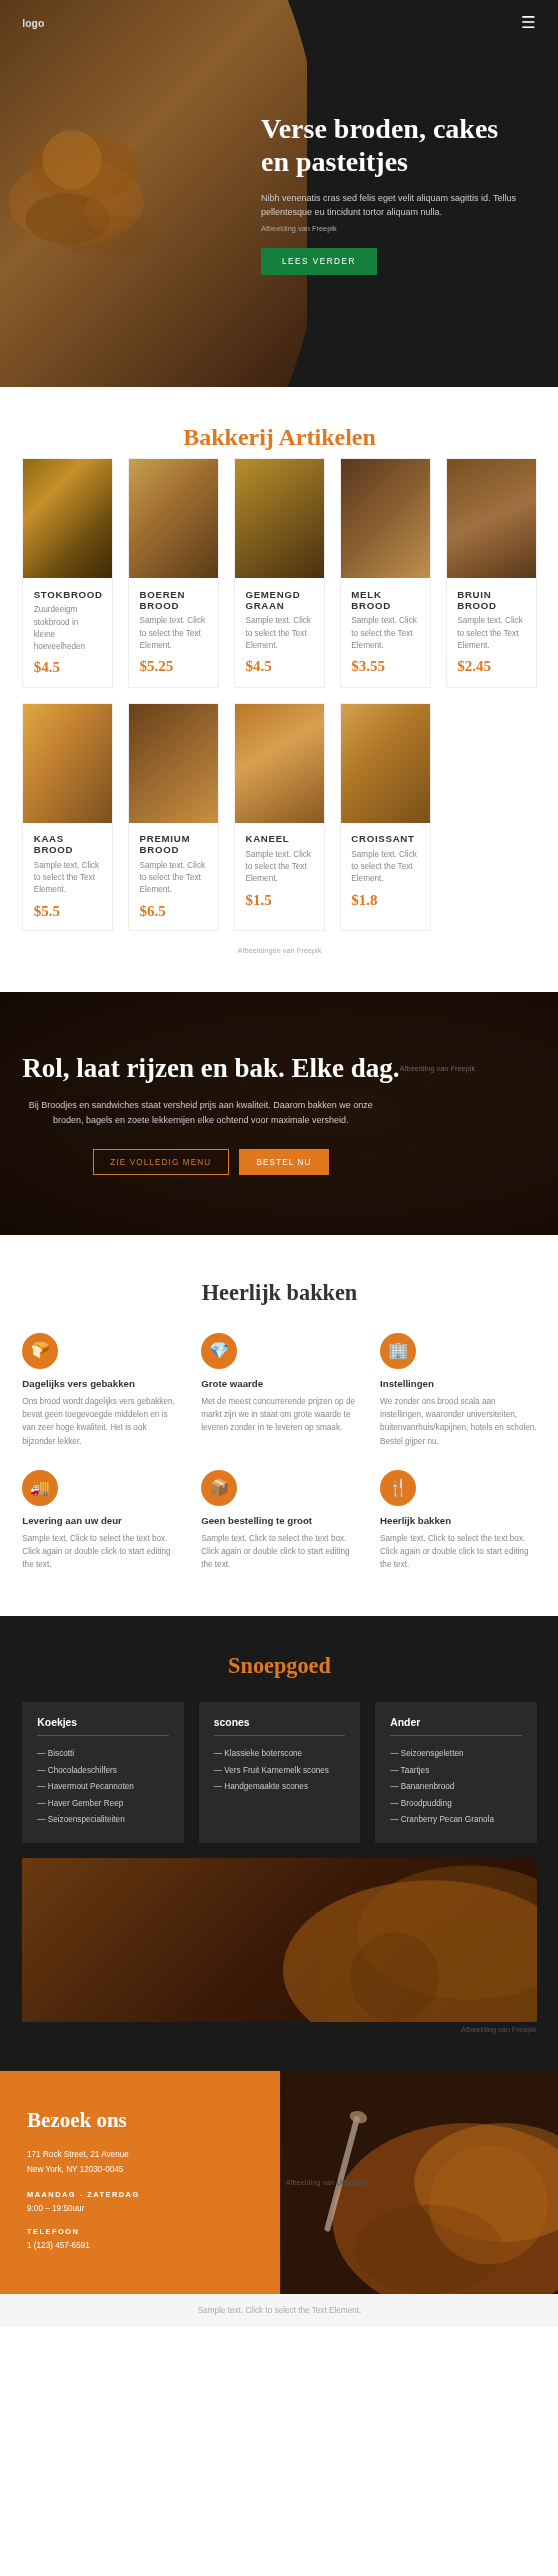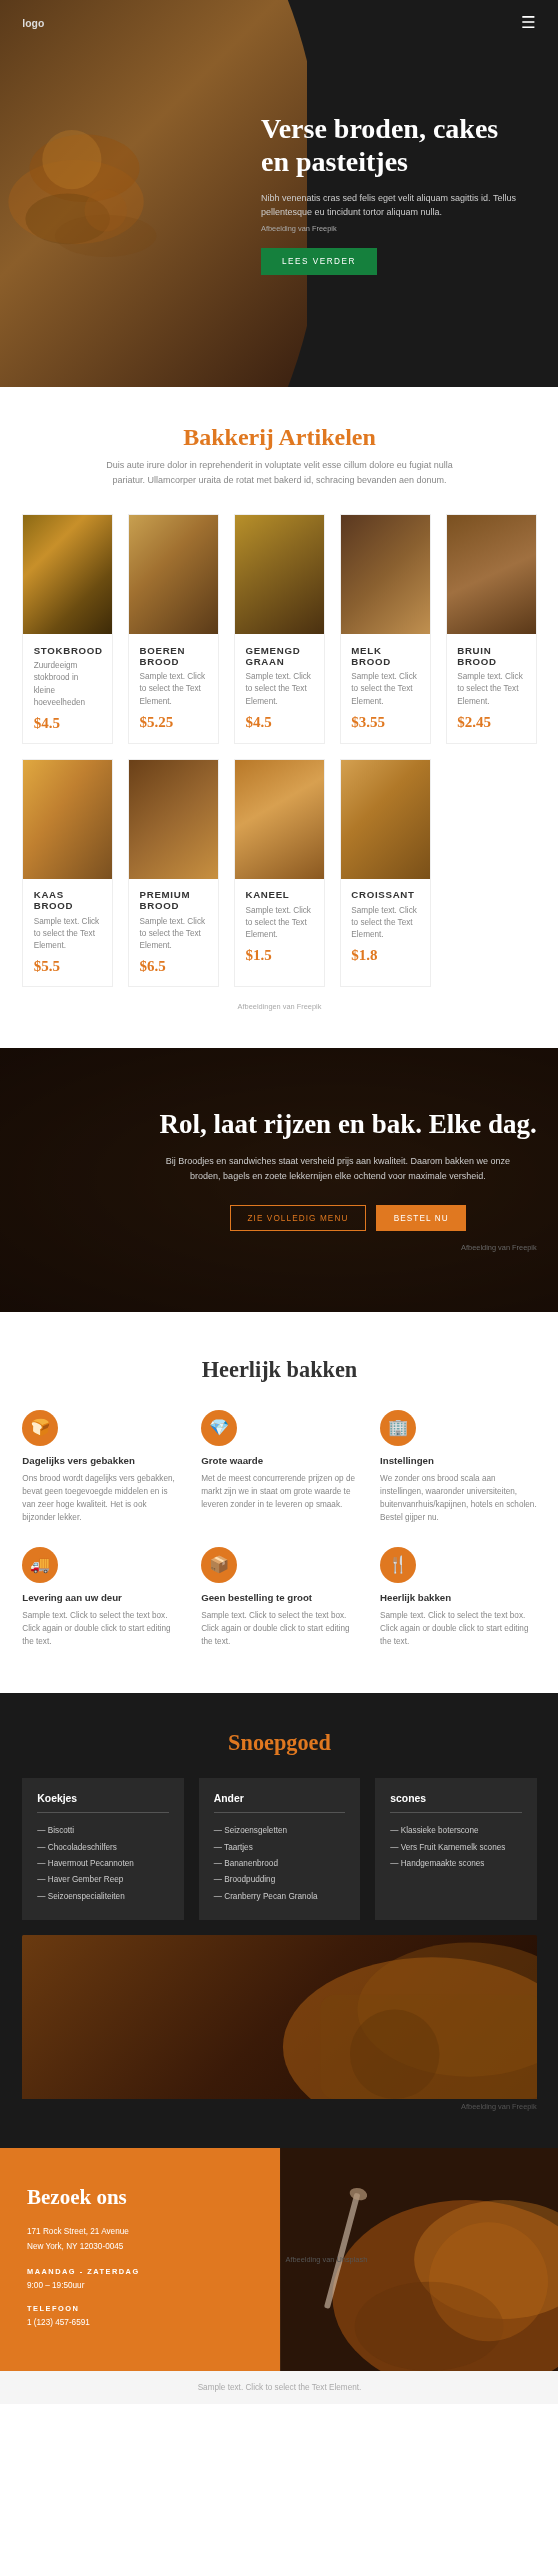--- a/index.html
+++ b/index.html
@@ -121,22 +121,22 @@
       margin-top: 15px;
       font-family: sans-serif;
     }
 
     
     .section-dark {
       background: #1a1a1a;
       position: relative;
       padding: 60px 22.3px;
       display: flex;
-      flex-direction: column;
-      align-items: flex-end;
+      flex-direction: row;
+      align-items: flex-start;
       text-align: center;
       min-height: 238px;
     }
     .dark-bg {
       position: absolute;
       inset: 0;
       background: linear-gradient(rgba(20,10,5,0.75), rgba(20,10,5,0.75)), 
                   radial-gradient(ellipse at 60% 50%, #4a2e10 0%, #1a0e05 100%);
     }
     .dark-content { position: relative; z-index: 2; }
@@ -361,21 +361,20 @@
   <div class="hero-content">
     <h1 class="hero-title">Verse broden, cakes en pasteitjes</h1>
     <p class="hero-desc">Nibh venenatis cras sed felis eget velit aliquam sagittis id. Tellus pellentesque eu tincidunt tortor aliquam nulla.</p>
     <p class="hero-credit">Afbeelding van Freepik</p>
     <button class="hero-btn">LEES VERDER</button>
   </div>
 </section>
 
 <section class="section-articles">
   <h2 class="section-title">Bakkerij Artikelen</h2>
-  <p class="section-subtitle">Duis aute irure dolor in reprehenderit in voluptate velit esse cillum dolore eu fugiat nulla pariatur. Ullamcorper uraita de rotat met bakerd id, schracing bevanden aen donum.</p>
   <div class="products-grid" id="products-container">
       <div class="product-card">
       <div class="product-img-placeholder bread-img-1"></div>
       <div class="product-info">
         <div class="product-name">STOKBROOD</div>
         <div class="product-desc">Zuurdeeigm stokbrood in kleine hoeveelheden</div>
         <div class="product-price">$4.5</div>
       </div>
     </div>
       <div class="product-card">
@@ -502,35 +501,35 @@
       <div class="sweets-card-title">Koekjes</div>
       <ul class="sweets-list">
           <li>Biscotti</li>
           <li>Chocoladeschilfers</li>
           <li>Havermout Pecannoten</li>
           <li>Haver Gember Reep</li>
           <li>Seizoenspecialiteiten</li>
         </ul>
     </div>
       <div class="sweets-card">
+      <div class="sweets-card-title">scones</div>
+      <ul class="sweets-list">
+          <li>Klassieke boterscone</li>
+          <li>Vers Fruit Karnemelk scones</li>
+          <li>Handgemaakte scones</li>
+        </ul>
+    </div>
+      <div class="sweets-card">
       <div class="sweets-card-title">Ander</div>
       <ul class="sweets-list">
           <li>Seizoensgeletten</li>
           <li>Taartjes</li>
           <li>Bananenbrood</li>
           <li>Broodpudding</li>
           <li>Cranberry Pecan Granola</li>
-        </ul>
-    </div>
-      <div class="sweets-card">
-      <div class="sweets-card-title">scones</div>
-      <ul class="sweets-list">
-          <li>Klassieke boterscone</li>
-          <li>Vers Fruit Karnemelk scones</li>
-          <li>Handgemaakte scones</li>
         </ul>
     </div>
     </div>
   <div style="position:relative;overflow:hidden;border-radius:1.5px;">
     <div style="width:100%;height:164px;background:linear-gradient(135deg,#6a3a10 0%,#3a1a08 50%,#1a0a02 100%);position:relative;">
       <svg width="100%" height="100%" viewBox="0 0 690 220" xmlns="http://www.w3.org/2000/svg">
         <ellipse cx="550" cy="150" rx="200" ry="120" fill="rgba(180,100,20,0.5)"></ellipse>
         <ellipse cx="600" cy="100" rx="150" ry="90" fill="rgba(140,80,15,0.4)"></ellipse>
         <rect x="400" y="80" width="300" height="140" rx="20" fill="rgba(120,70,10,0.3)"></rect>
         <circle cx="500" cy="160" r="60" fill="rgba(90,50,10,0.35)"></circle>

